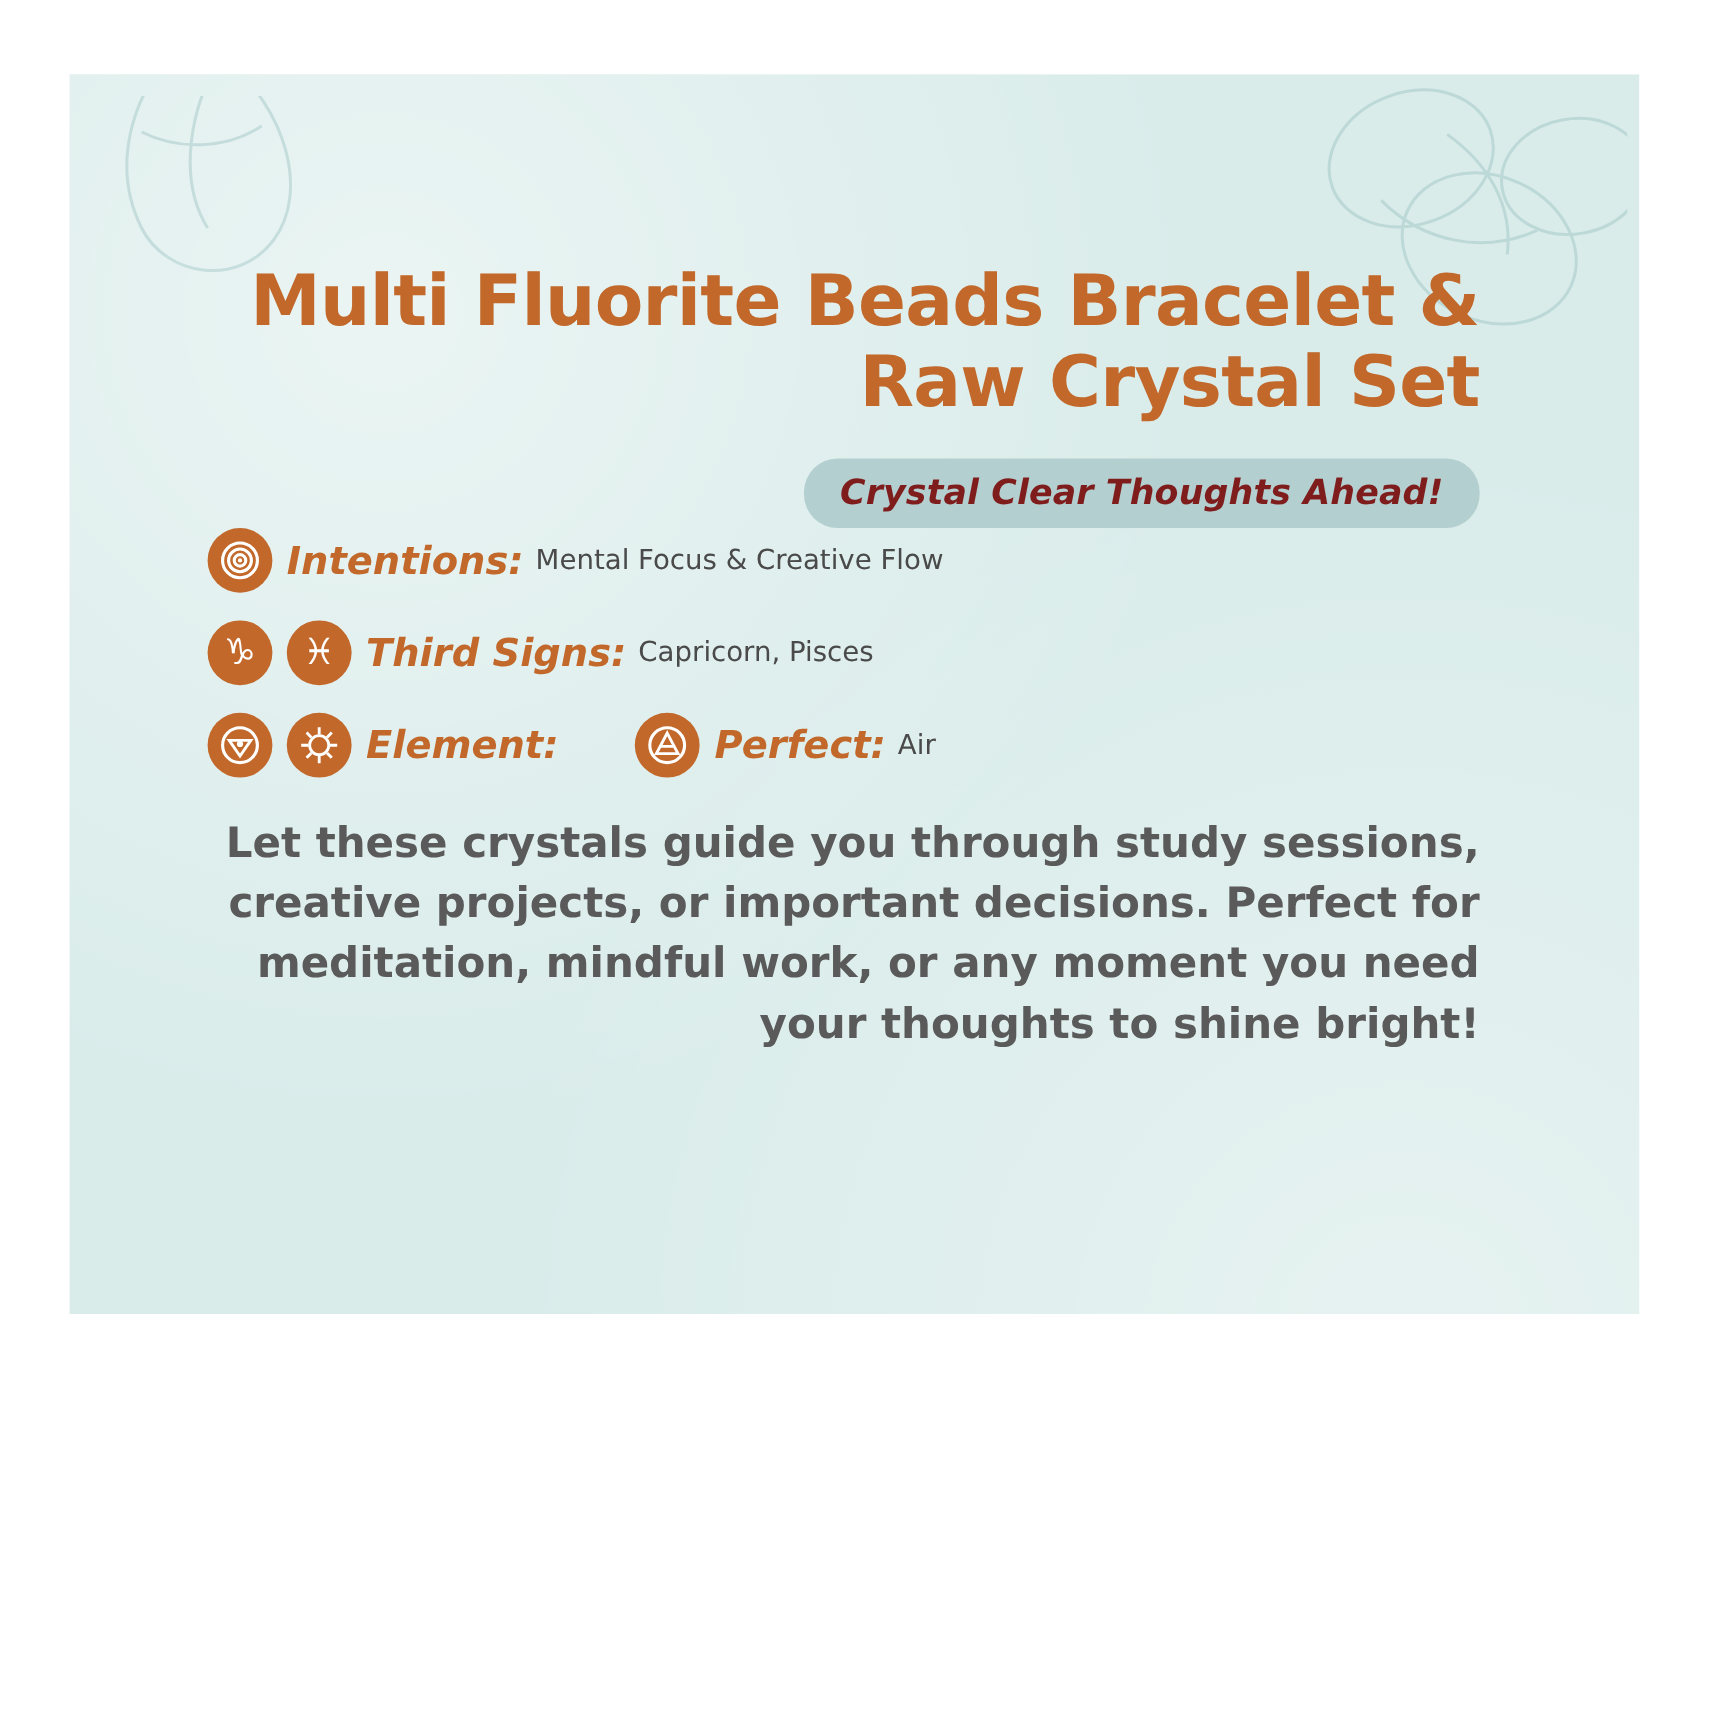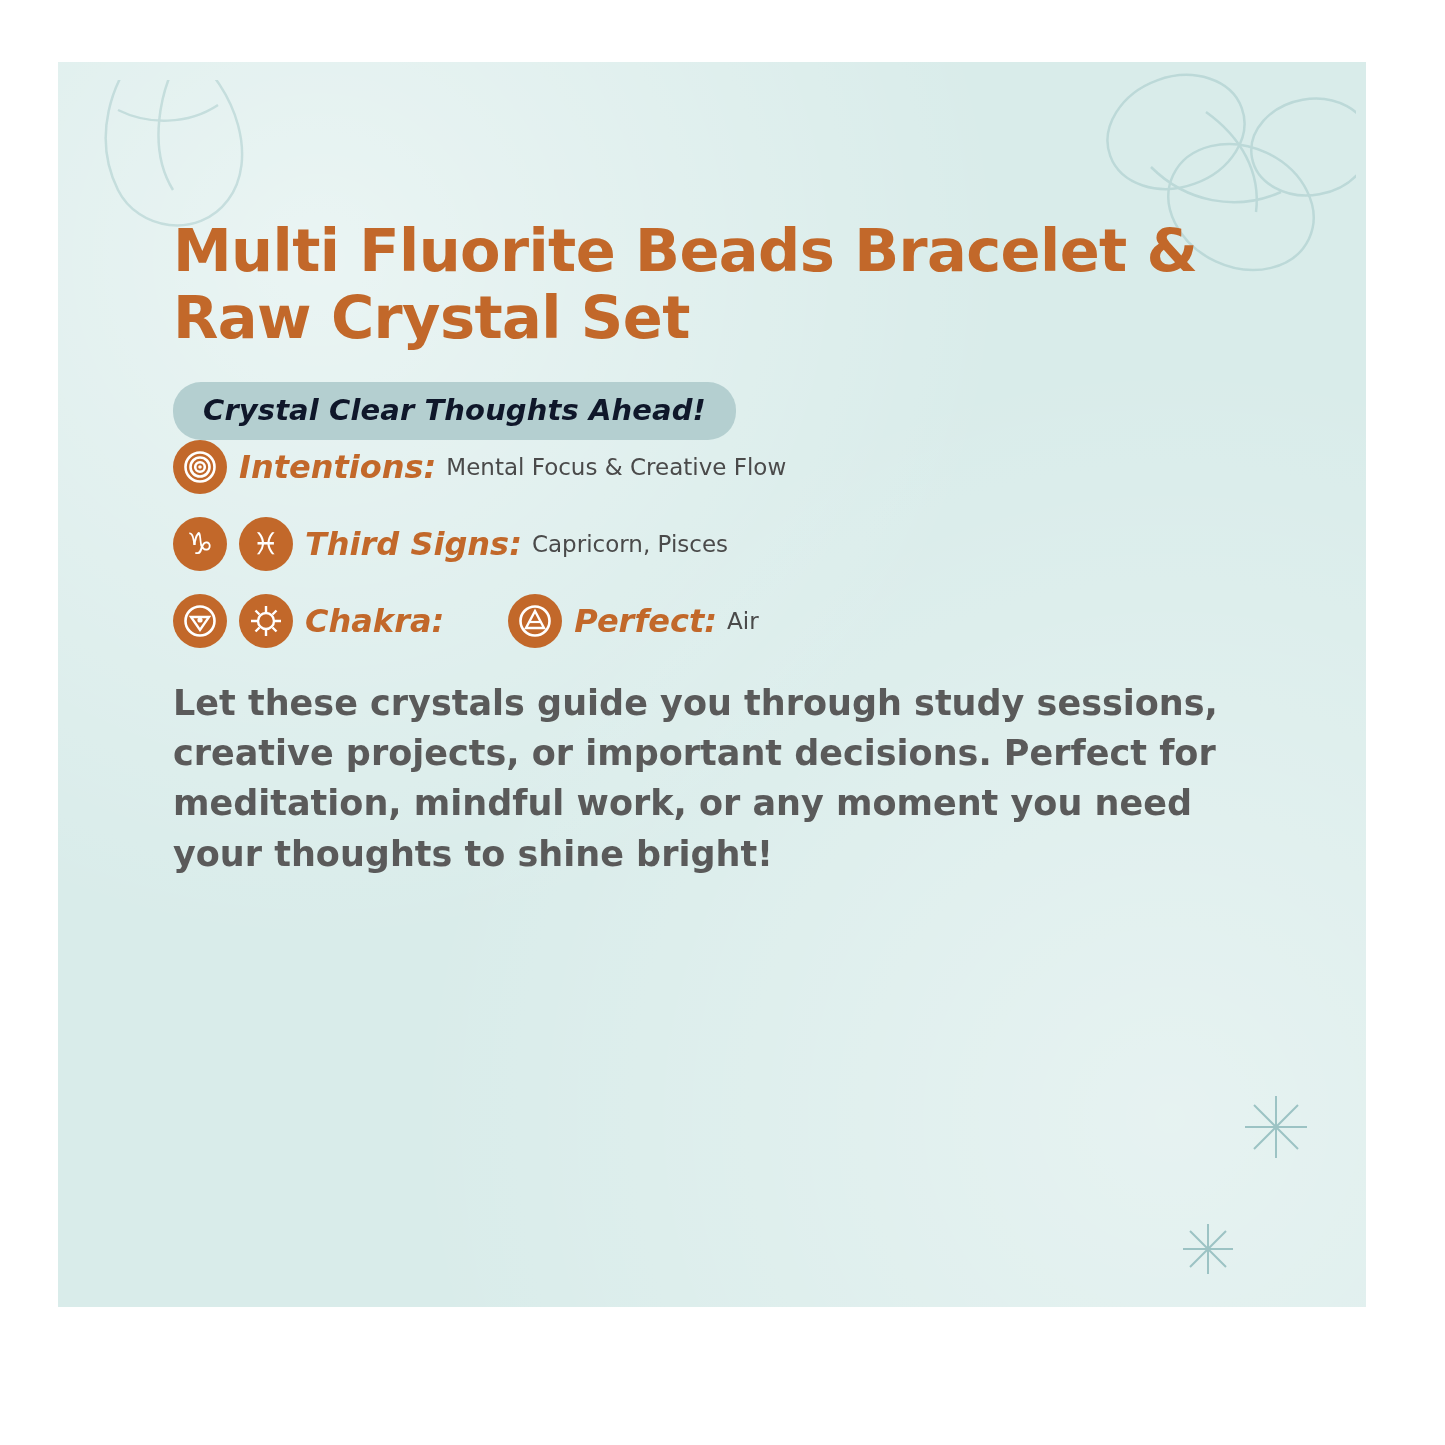--- a/index.html
+++ b/index.html
@@ -3,24 +3,25 @@
 <meta charset="utf-8">
 <style>
   html, body {
     margin: 0;
     padding: 0;
     background: #ffffff;
   }
   #card {
     position: relative;
     width: 1445px;
-    height: 1307px;
+    height: 1095px;
     background: #ffffff;
     font-family: "DejaVu Sans", sans-serif;
     overflow: hidden;
+    text-align: right;
   }
   .card-inner {
     position: absolute;
     left: 58px;
     top: 62px;
     width: 1308px;
     height: 1320px;
     background: #d9ecea;
     overflow: hidden;
   }
@@ -58,21 +59,21 @@
     line-height: 1.14;
     letter-spacing: -0.6px;
   }
 
   .tagline-wrap {
     margin-top: 30px;
   }
   .tagline {
     display: inline-block;
     background: #b4cfd0;
-    color: #0f172a;
+    color: #7f1d1d;
     font-style: italic;
     font-weight: bold;
     font-size: 29px;
     letter-spacing: 0.1px;
     padding: 11px 30px 13px 30px;
     border-radius: 28px;
   }
 
   .attrs {
   }
@@ -227,21 +228,21 @@
               <svg width="36" height="36" viewBox="0 0 36 36">
                 <g stroke="#ffffff" stroke-width="2.4" fill="none">
                   <circle cx="18" cy="18" r="8"></circle>
                   <path d="M18 3 L18 9 M18 27 L18 33 M3 18 L9 18 M27 18 L33 18
                            M7.5 7.5 L11.5 11.5 M24.5 24.5 L28.5 28.5
                            M28.5 7.5 L24.5 11.5 M11.5 24.5 L7.5 28.5"></path>
                 </g>
               </svg>
             </div>
           </div>
-          <span class="attr-label">Chakra:</span>
+          <span class="attr-label">Element:</span>
 
           <div class="attr-spacer"></div>
 
           <div class="icons">
             <div class="icon-badge">
               <svg width="36" height="36" viewBox="0 0 36 36">
                 <circle cx="18" cy="18" r="14.5" fill="none" stroke="#ffffff" stroke-width="2.6"></circle>
                 <path d="M18 8 L27 25 L9 25 Z" fill="none" stroke="#ffffff" stroke-width="2.4"></path>
                 <path d="M12 19 L24 19" stroke="#ffffff" stroke-width="2.2"></path>
               </svg>

